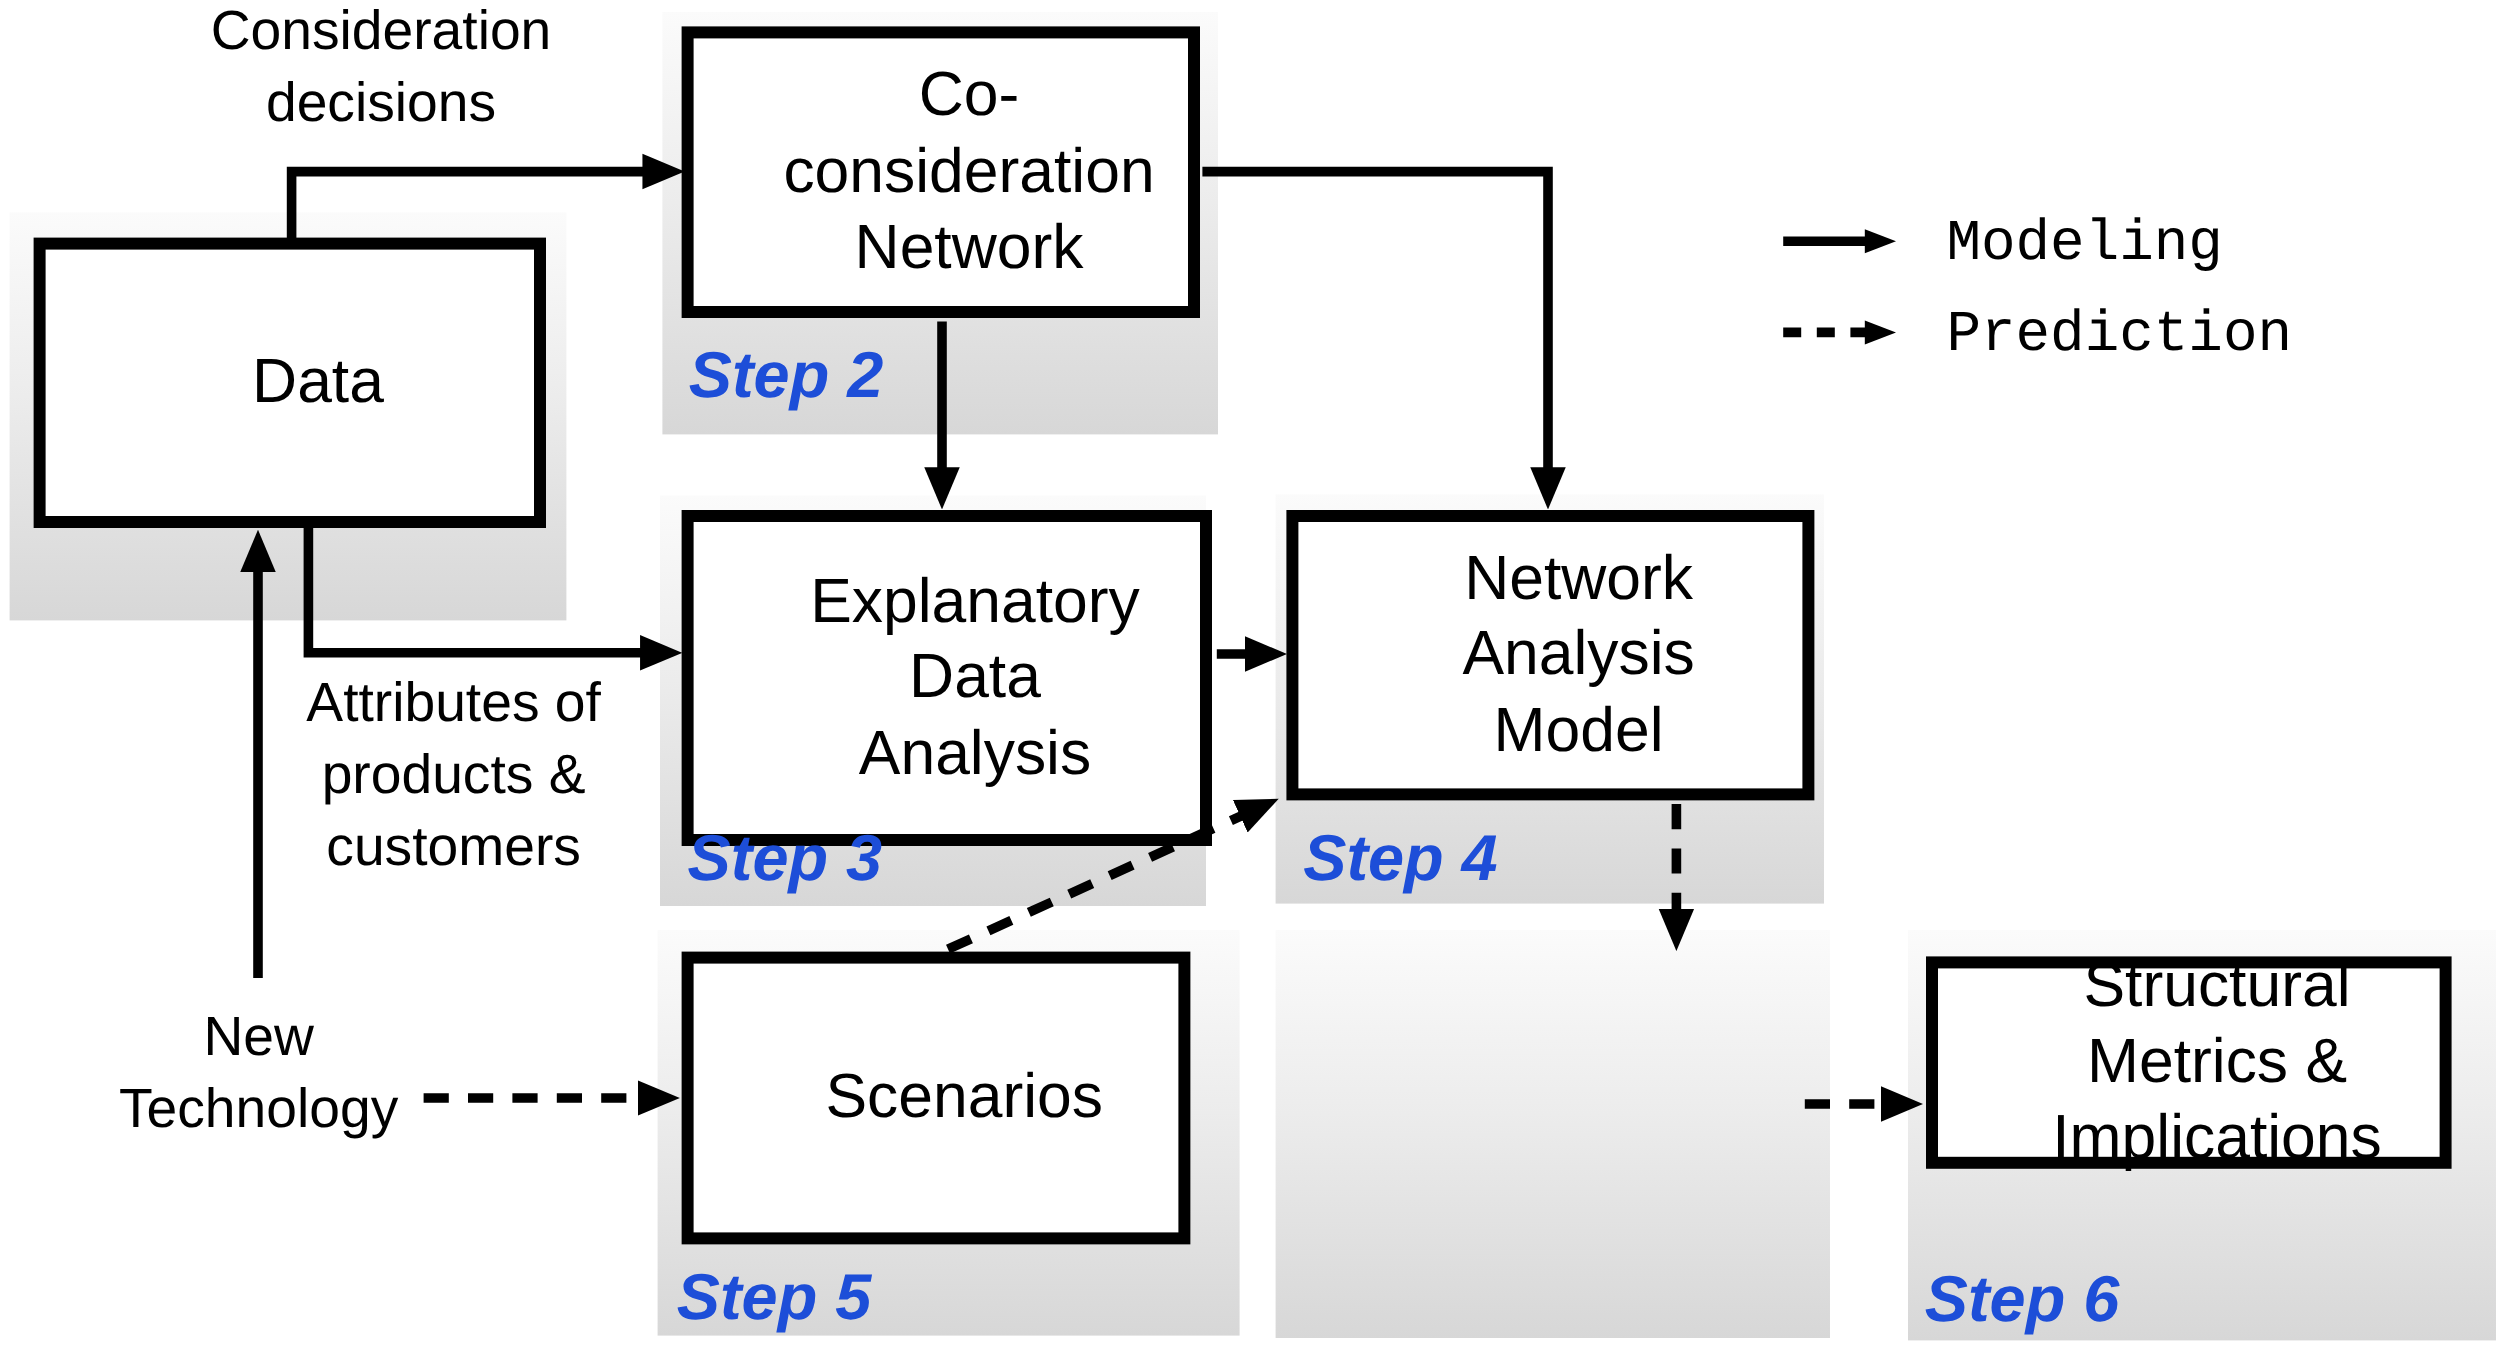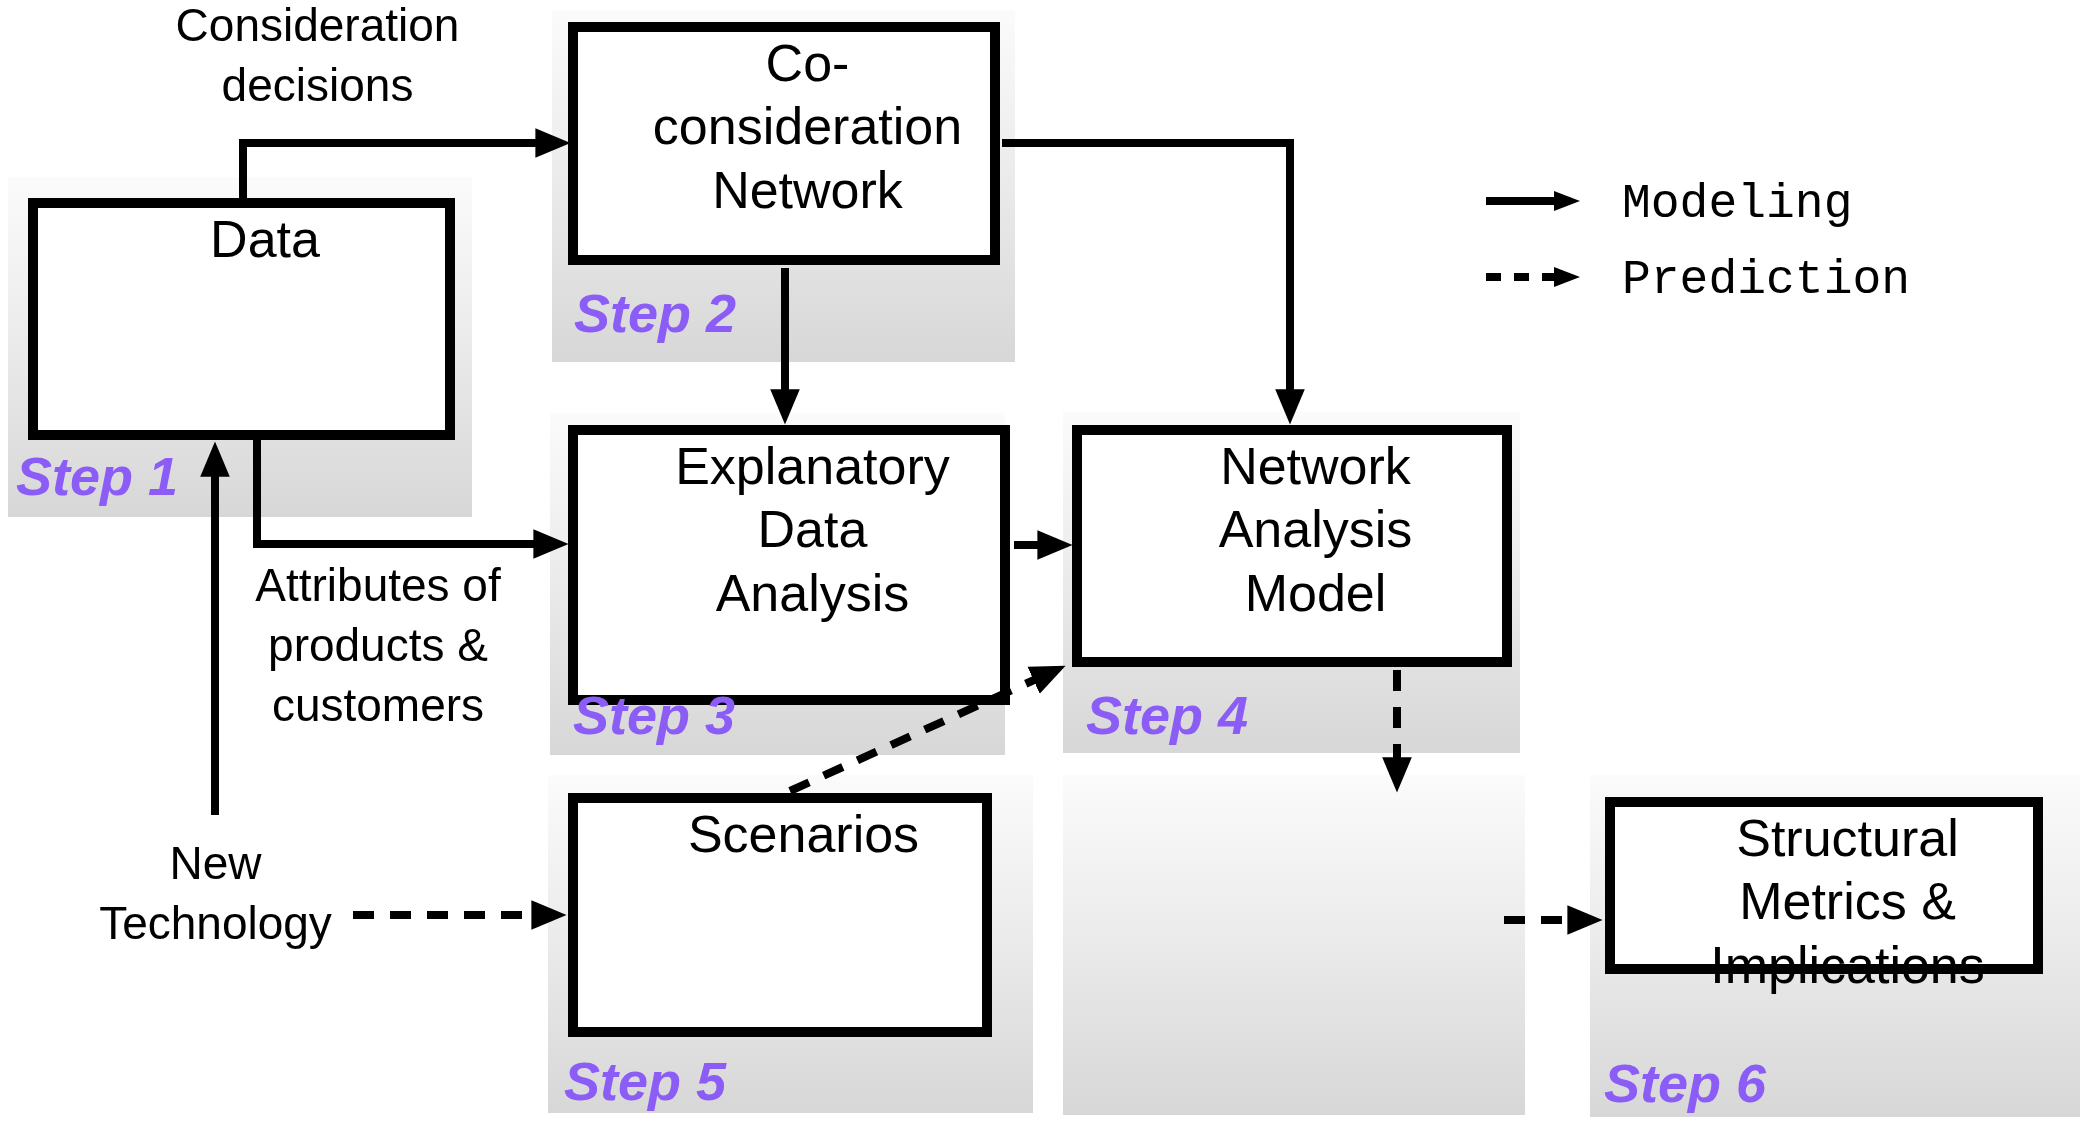--- a/index.html
+++ b/index.html
@@ -1,23 +1,23 @@
 <!DOCTYPE html>
 <html><head>
 <meta charset="utf-8">
 <style>
   html,body{margin:0;padding:0;background:#fff;}
   #canvas{position:relative;width:2080px;height:1124px;overflow:hidden;
           font-family:"Liberation Sans", sans-serif;color:#000;}
   .panel{position:absolute;
          background:linear-gradient(180deg,#fbfbfb 0%,#ececec 45%,#d7d7d7 100%);}
   .box{position:absolute;box-sizing:border-box;background:#fff;border:10px solid #000;
-       display:flex;align-items:flex-start;justify-content:center;padding-left:47px;}
+       display:flex;align-items:center;justify-content:center;padding-left:47px;}
   .box-label{font-size:52px;line-height:1.22;text-align:center;white-space:pre-line;}
-  .step{position:absolute;font-size:54px;font-weight:bold;font-style:italic;color:#8b5cf6;}
+  .step{position:absolute;font-size:54px;font-weight:bold;font-style:italic;color:#1d4ed8;}
   .note{position:absolute;font-size:46px;line-height:1.3;text-align:center;white-space:pre-line;}
   .legend-label{position:absolute;font-size:48px;line-height:1.2;}
   #arrow-layer{position:absolute;left:0;top:0;pointer-events:none;}
   .legend-swatch{position:absolute;}
 </style>
 </head>
 <body>
 
 <div id="canvas">
 
@@ -48,21 +48,20 @@
   </div>
   <div class="box" style="left:568px;top:793px;width:424px;height:244px;">
     <span class="box-label">Scenarios</span>
   </div>
   <div class="box" style="left:1605px;top:797px;width:438px;height:177px;">
     <span class="box-label">Structural
 Metrics &amp;
 Implications</span>
   </div>
 
-  <div class="step" style="left:16px;top:445px;">Step 1</div>
   <div class="step" style="left:574px;top:282px;">Step 2</div>
   <div class="step" style="left:573px;top:684px;">Step 3</div>
   <div class="step" style="left:1086px;top:684px;">Step 4</div>
   <div class="step" style="left:564px;top:1050px;">Step 5</div>
   <div class="step" style="left:1604px;top:1052px;">Step 6</div>
 
   <div class="note" style="left:120px;top:-4px;width:395px;">Consideration
 decisions</div>
   <div class="note" style="left:218px;top:556px;width:320px;">Attributes of
 products &amp;

